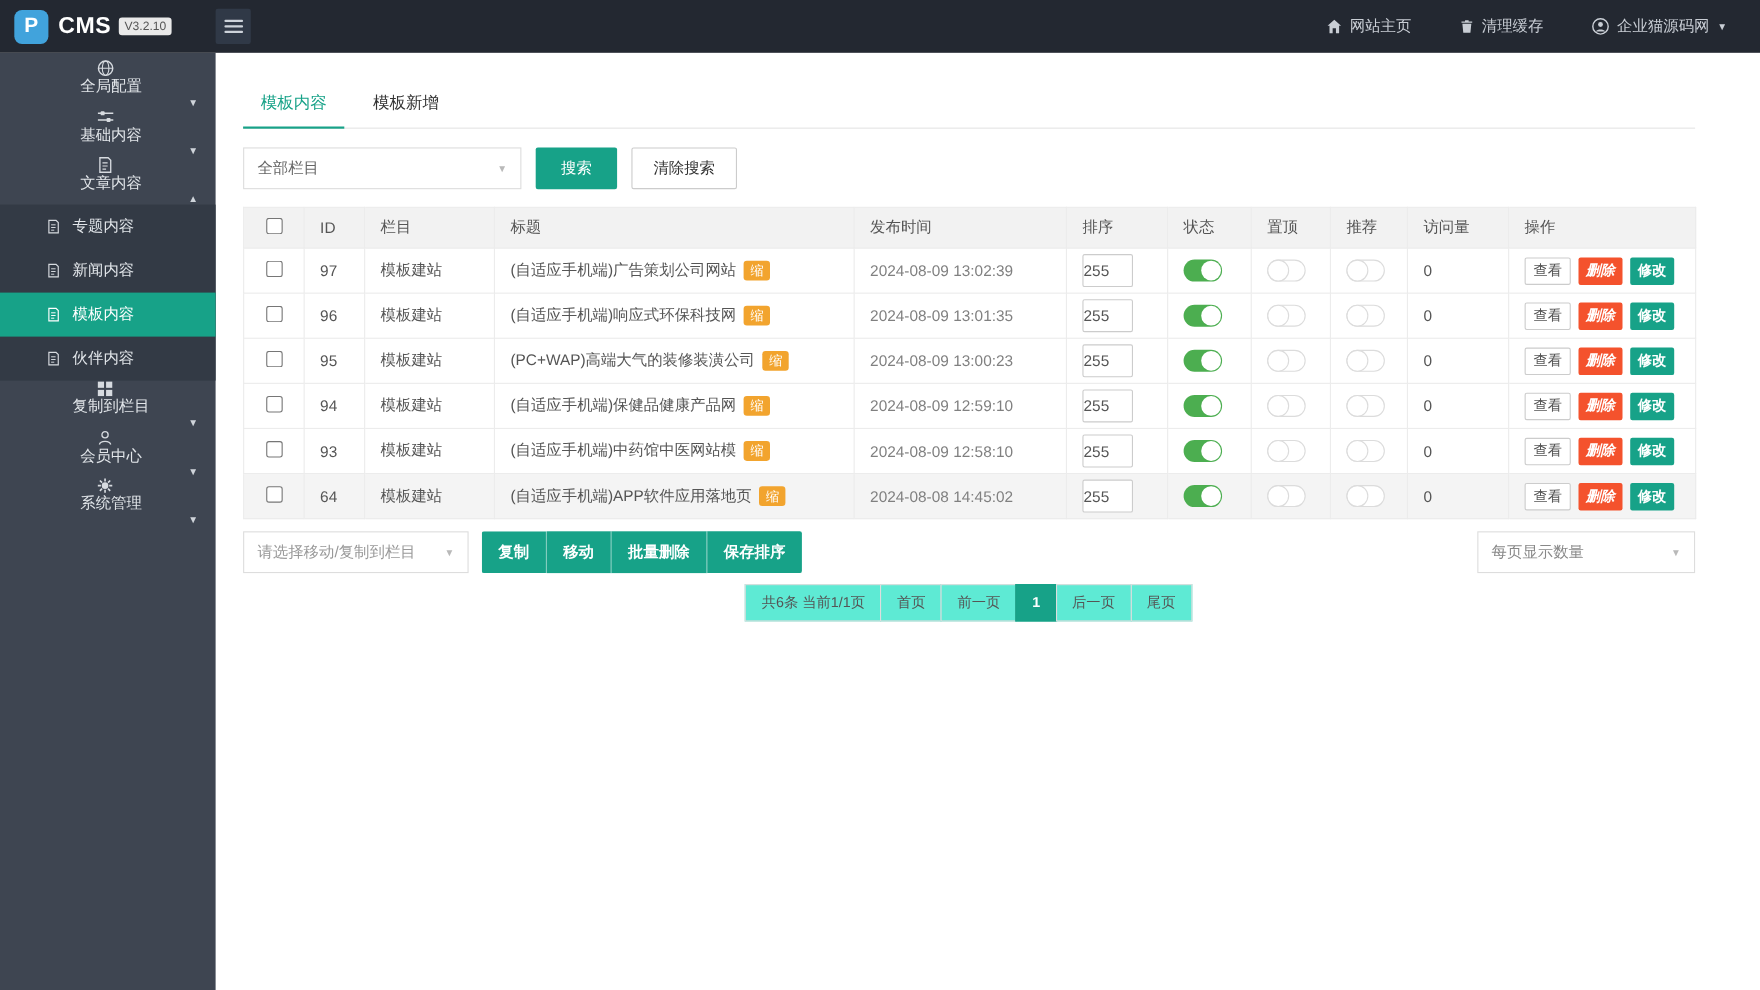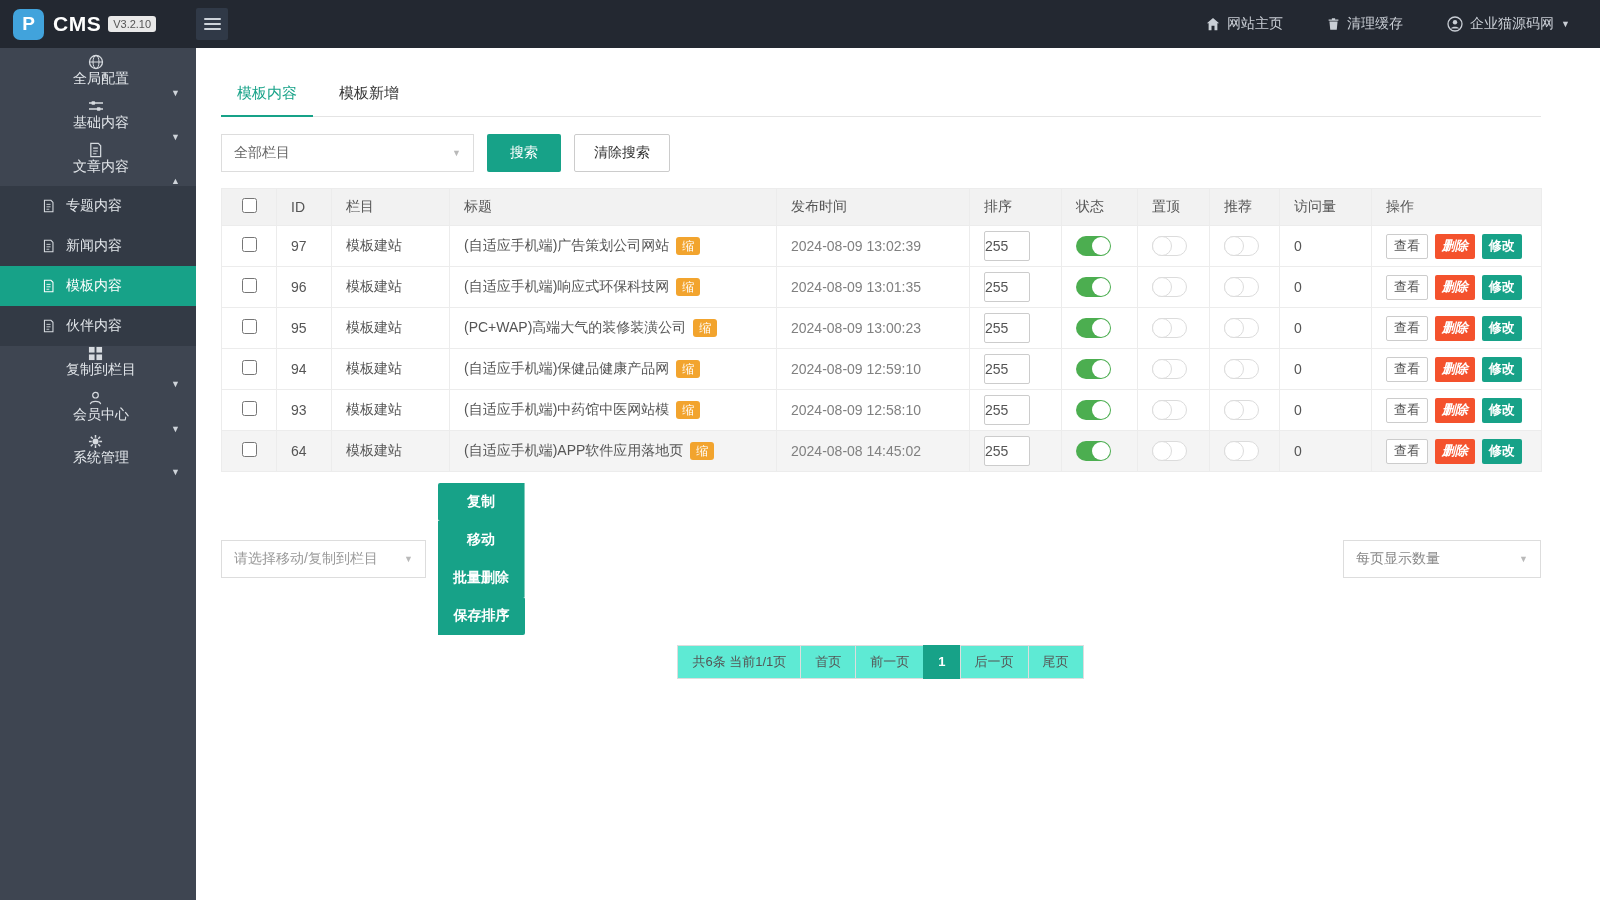--- a/index.html
+++ b/index.html
@@ -71,21 +71,21 @@
   .toggle.off { background:#fff; border:1px solid #dcdcdc; }
   .toggle.off .knob { position:absolute; left:-1px; top:-1px; width:20px; height:20px; background:#fff;
     border:1px solid #dcdcdc; border-radius:50%; }
   .act-btn { height:25px; padding:0 7px; font-size:13px; border-radius:2px; cursor:pointer; margin-right:3px; }
   .btn-view { background:#fff; border:1px solid #ccc; color:#555; }
   .btn-delete { background:#f4522d; border:none; color:#fff; font-weight:bold;font-style:italic; }
   .btn-edit { background:#17a288; border:none; color:#fff; font-weight:bold; }
   
   .batch-row { margin-top:11px; display:flex; align-items:center; width:1320px; }
   .batch-select { width:205px; color:#999; }
-  .batch-group { display:flex; margin-left:12px;flex-direction:column; }
+  .batch-group { display:flex; margin-left:12px; }
   .batch-btn { height:38px; padding:0 15px; background:#17a288; color:#fff; border:none;
     border-right:1px solid rgba(255,255,255,.45); font-size:14px; font-weight:bold; cursor:pointer; }
   .batch-btn:first-child { border-radius:2px 0 0 2px; }
   .batch-btn:last-child { border-right:none; border-radius:0 2px 2px 0; }
   .pagesize-select { margin-left:auto; width:198px; color:#888; }
   
   .pagination { margin-top:10px; width:1320px; display:flex; justify-content:center; }
   .page-cell { border:1px solid #ddd; margin-left:-1px; padding:8px 14px; font-size:13px; color:#555;
     background:#5eead4; cursor:pointer; line-height:1.2; }
   .page-cell.info { cursor:default; }

